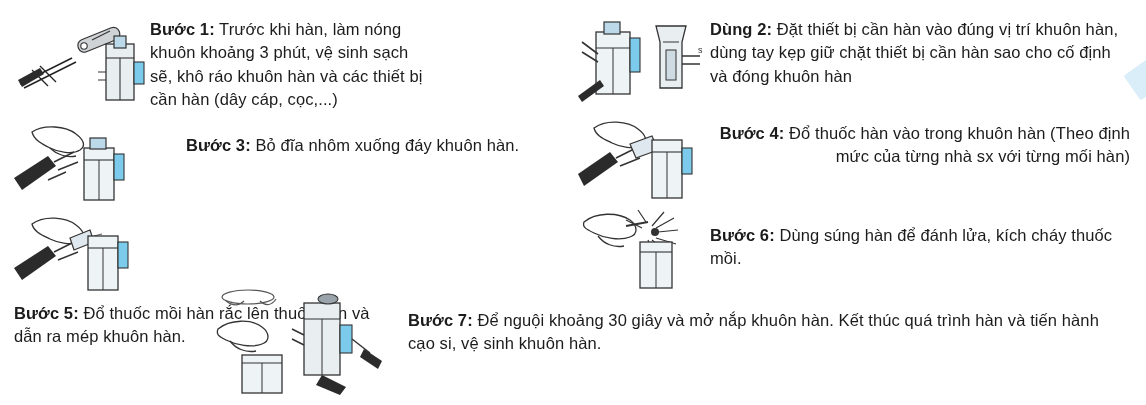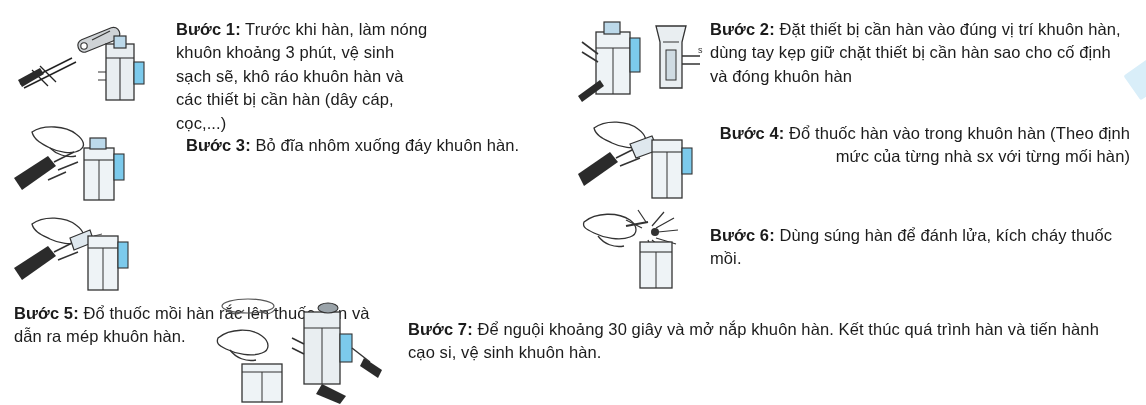--- a/index.html
+++ b/index.html
@@ -94,21 +94,21 @@
         <g>
           <rect x="92" y="30" width="28" height="56" fill="#e9eef1" stroke="#333" stroke-width="1.3"></rect>
           <rect x="100" y="22" width="12" height="12" fill="#bcd9ea" stroke="#333" stroke-width="1.2"></rect>
           <path d="M92 44 L120 44" stroke="#333" stroke-width="1.1"></path>
           <path d="M106 44 L106 86" stroke="#333" stroke-width="1.1"></path>
           <path d="M84 58 L92 58 M84 66 L92 66" stroke="#333" stroke-width="1.2"></path>
           <rect x="120" y="48" width="10" height="22" fill="#7ccaec" stroke="#333" stroke-width="1.1"></rect>
         </g>
       </svg>
     </div>
-    <div class="step-text" style="width:276px; padding-top:4px;margin-left:26px;">
+    <div class="step-text" style="width:276px; padding-top:4px;">
       <span class="lead">Bước 1:</span><span> Trước khi hàn, làm nóng khuôn khoảng 3 phút, vệ sinh sạch sẽ, khô ráo khuôn hàn và các thiết bị cần hàn (dây cáp, cọc,...)</span>
     </div>
   </div>
 
   <div class="step" id="step2" style="left:578px; top:14px; width:556px;">
     <div class="step-art" style="width:132px;">
       <svg width="132" height="96" viewBox="0 0 132 96">
 
         <g>
           <rect x="18" y="18" width="34" height="62" fill="#eef3f6" stroke="#333" stroke-width="1.3"></rect>
@@ -124,21 +124,21 @@
         <g transform="translate(74,8)">
           <path d="M4 4 L34 4 L30 20 L30 66 L8 66 L8 20 Z" fill="#e9eef1" stroke="#333" stroke-width="1.3"></path>
           <path d="M11 20 L27 20" stroke="#333" stroke-width="1"></path>
           <rect x="14" y="28" width="10" height="30" fill="#cfdbe2" stroke="#333" stroke-width="1"></rect>
           <path d="M30 34 L48 34 M30 42 L48 42" stroke="#333" stroke-width="1.3"></path>
           <text x="46" y="31" font-family="Liberation Sans, sans-serif" font-size="9" fill="#333">s</text>
         </g>
       </svg>
     </div>
     <div class="step-text" style="width:420px; padding-top:4px;">
-      <span class="lead">Bước 2:</span><span> Đặt thiết bị cần hàn vào đúng vị trí khuôn hàn, dùng tay kẹp giữ chặt thiết bị cần hàn sao cho cố định và đóng khuôn hàn</span>
+      <span class="lead">Dùng 2:</span><span> Đặt thiết bị cần hàn vào đúng vị trí khuôn hàn, dùng tay kẹp giữ chặt thiết bị cần hàn sao cho cố định và đóng khuôn hàn</span>
     </div>
   </div>
 
   <div class="step" id="step3" style="left:14px; top:122px; width:520px;">
     <div class="step-art" style="width:136px;">
       <svg width="136" height="80" viewBox="0 0 136 80">
 
         <g fill="#fff" stroke="#333" stroke-width="1.3">
           <path d="M18 10 C30 2, 52 4, 62 12 C70 18, 72 24, 66 28 C58 33, 44 30, 36 26 C28 22, 20 18, 18 10 Z"></path>
           <path d="M36 26 C42 32, 52 36, 62 34" fill="none"></path>
@@ -238,21 +238,21 @@
           <path d="M62 46 L94 46" stroke="#333" stroke-width="1.1"></path>
           <path d="M78 46 L78 82" stroke="#333" stroke-width="1"></path>
         </g>
       </svg>
     </div>
     <div class="step-text" style="width:420px; padding-top:18px;">
       <span class="lead">Bước 6:</span><span> Dùng súng hàn để đánh lửa, kích cháy thuốc mồi.</span>
     </div>
   </div>
 
-  <div class="step" id="step7" style="left:196px; top:292px; width:930px;">
+  <div class="step" id="step7" style="left:196px; top:283px; width:930px;">
     <div class="step-art" style="width:212px;">
       <svg width="212" height="112" viewBox="0 0 212 112">
 
         <g stroke="#555" stroke-width="1.2" fill="none">
           <ellipse cx="52" cy="14" rx="26" ry="7"></ellipse>
           <path d="M30 18 C38 24, 44 22, 48 18"></path>
           <path d="M64 18 C70 24, 76 22, 80 16"></path>
         </g>
 
         <g fill="#fff" stroke="#333" stroke-width="1.3">

